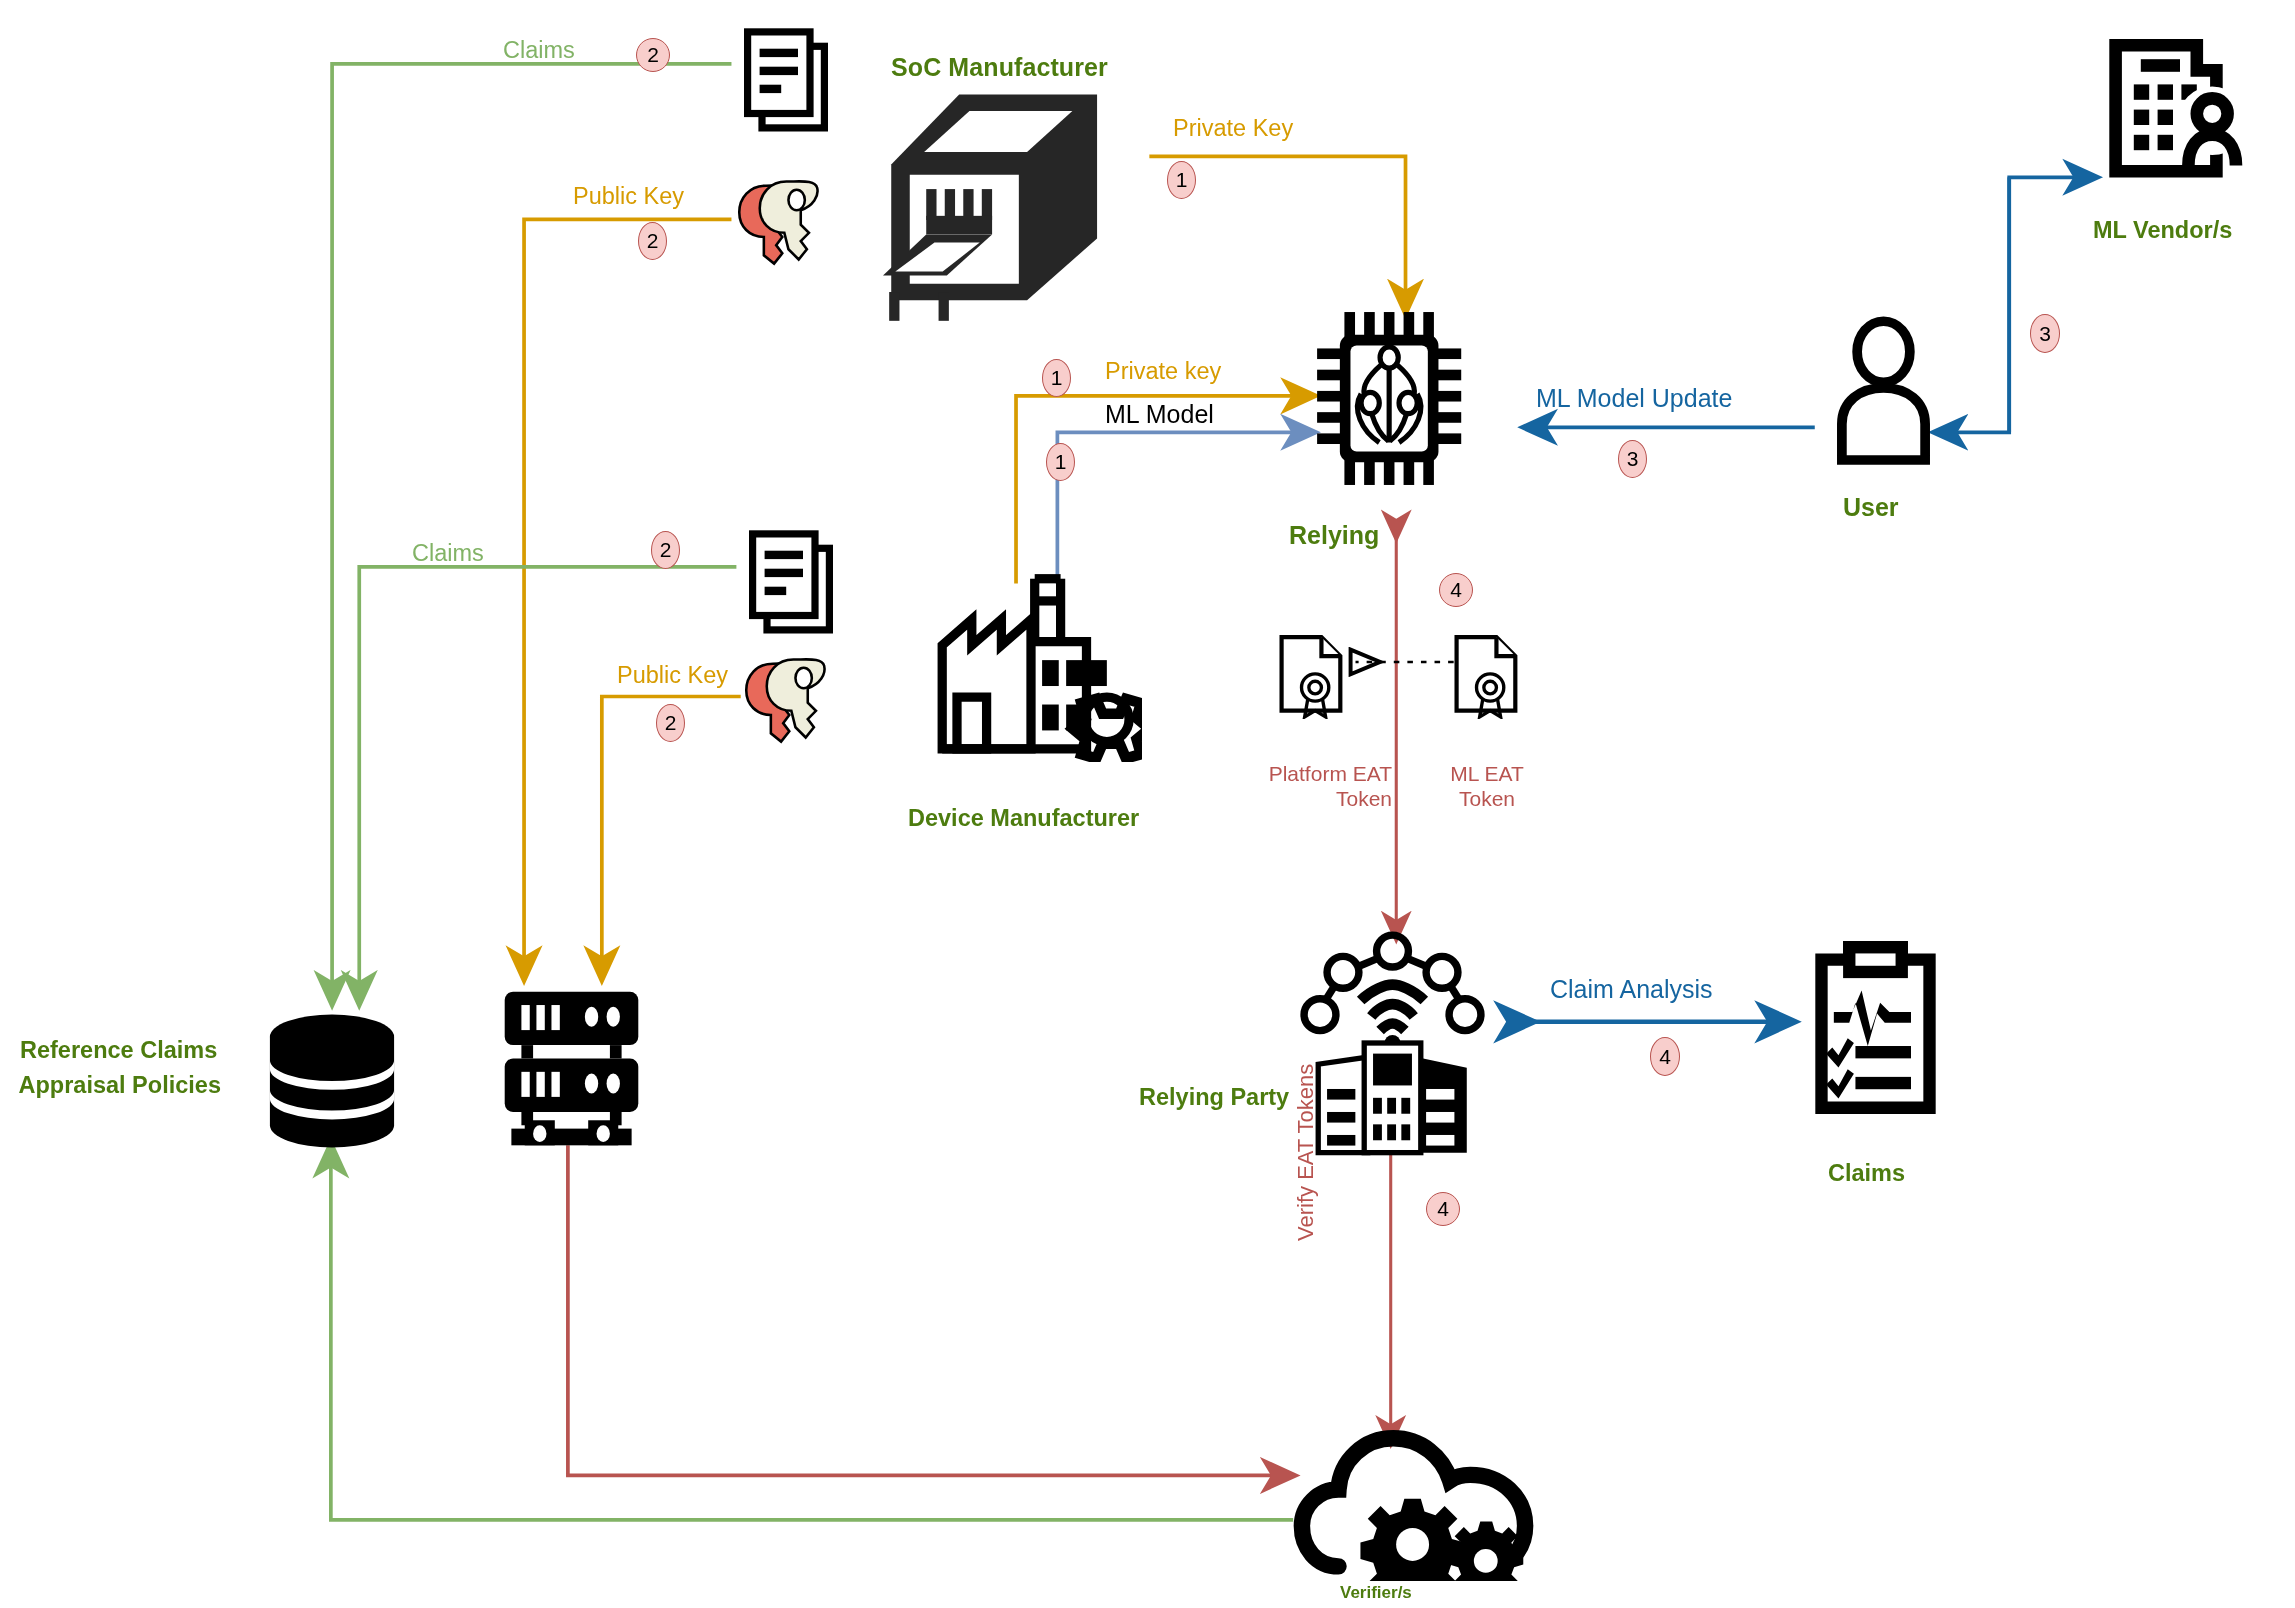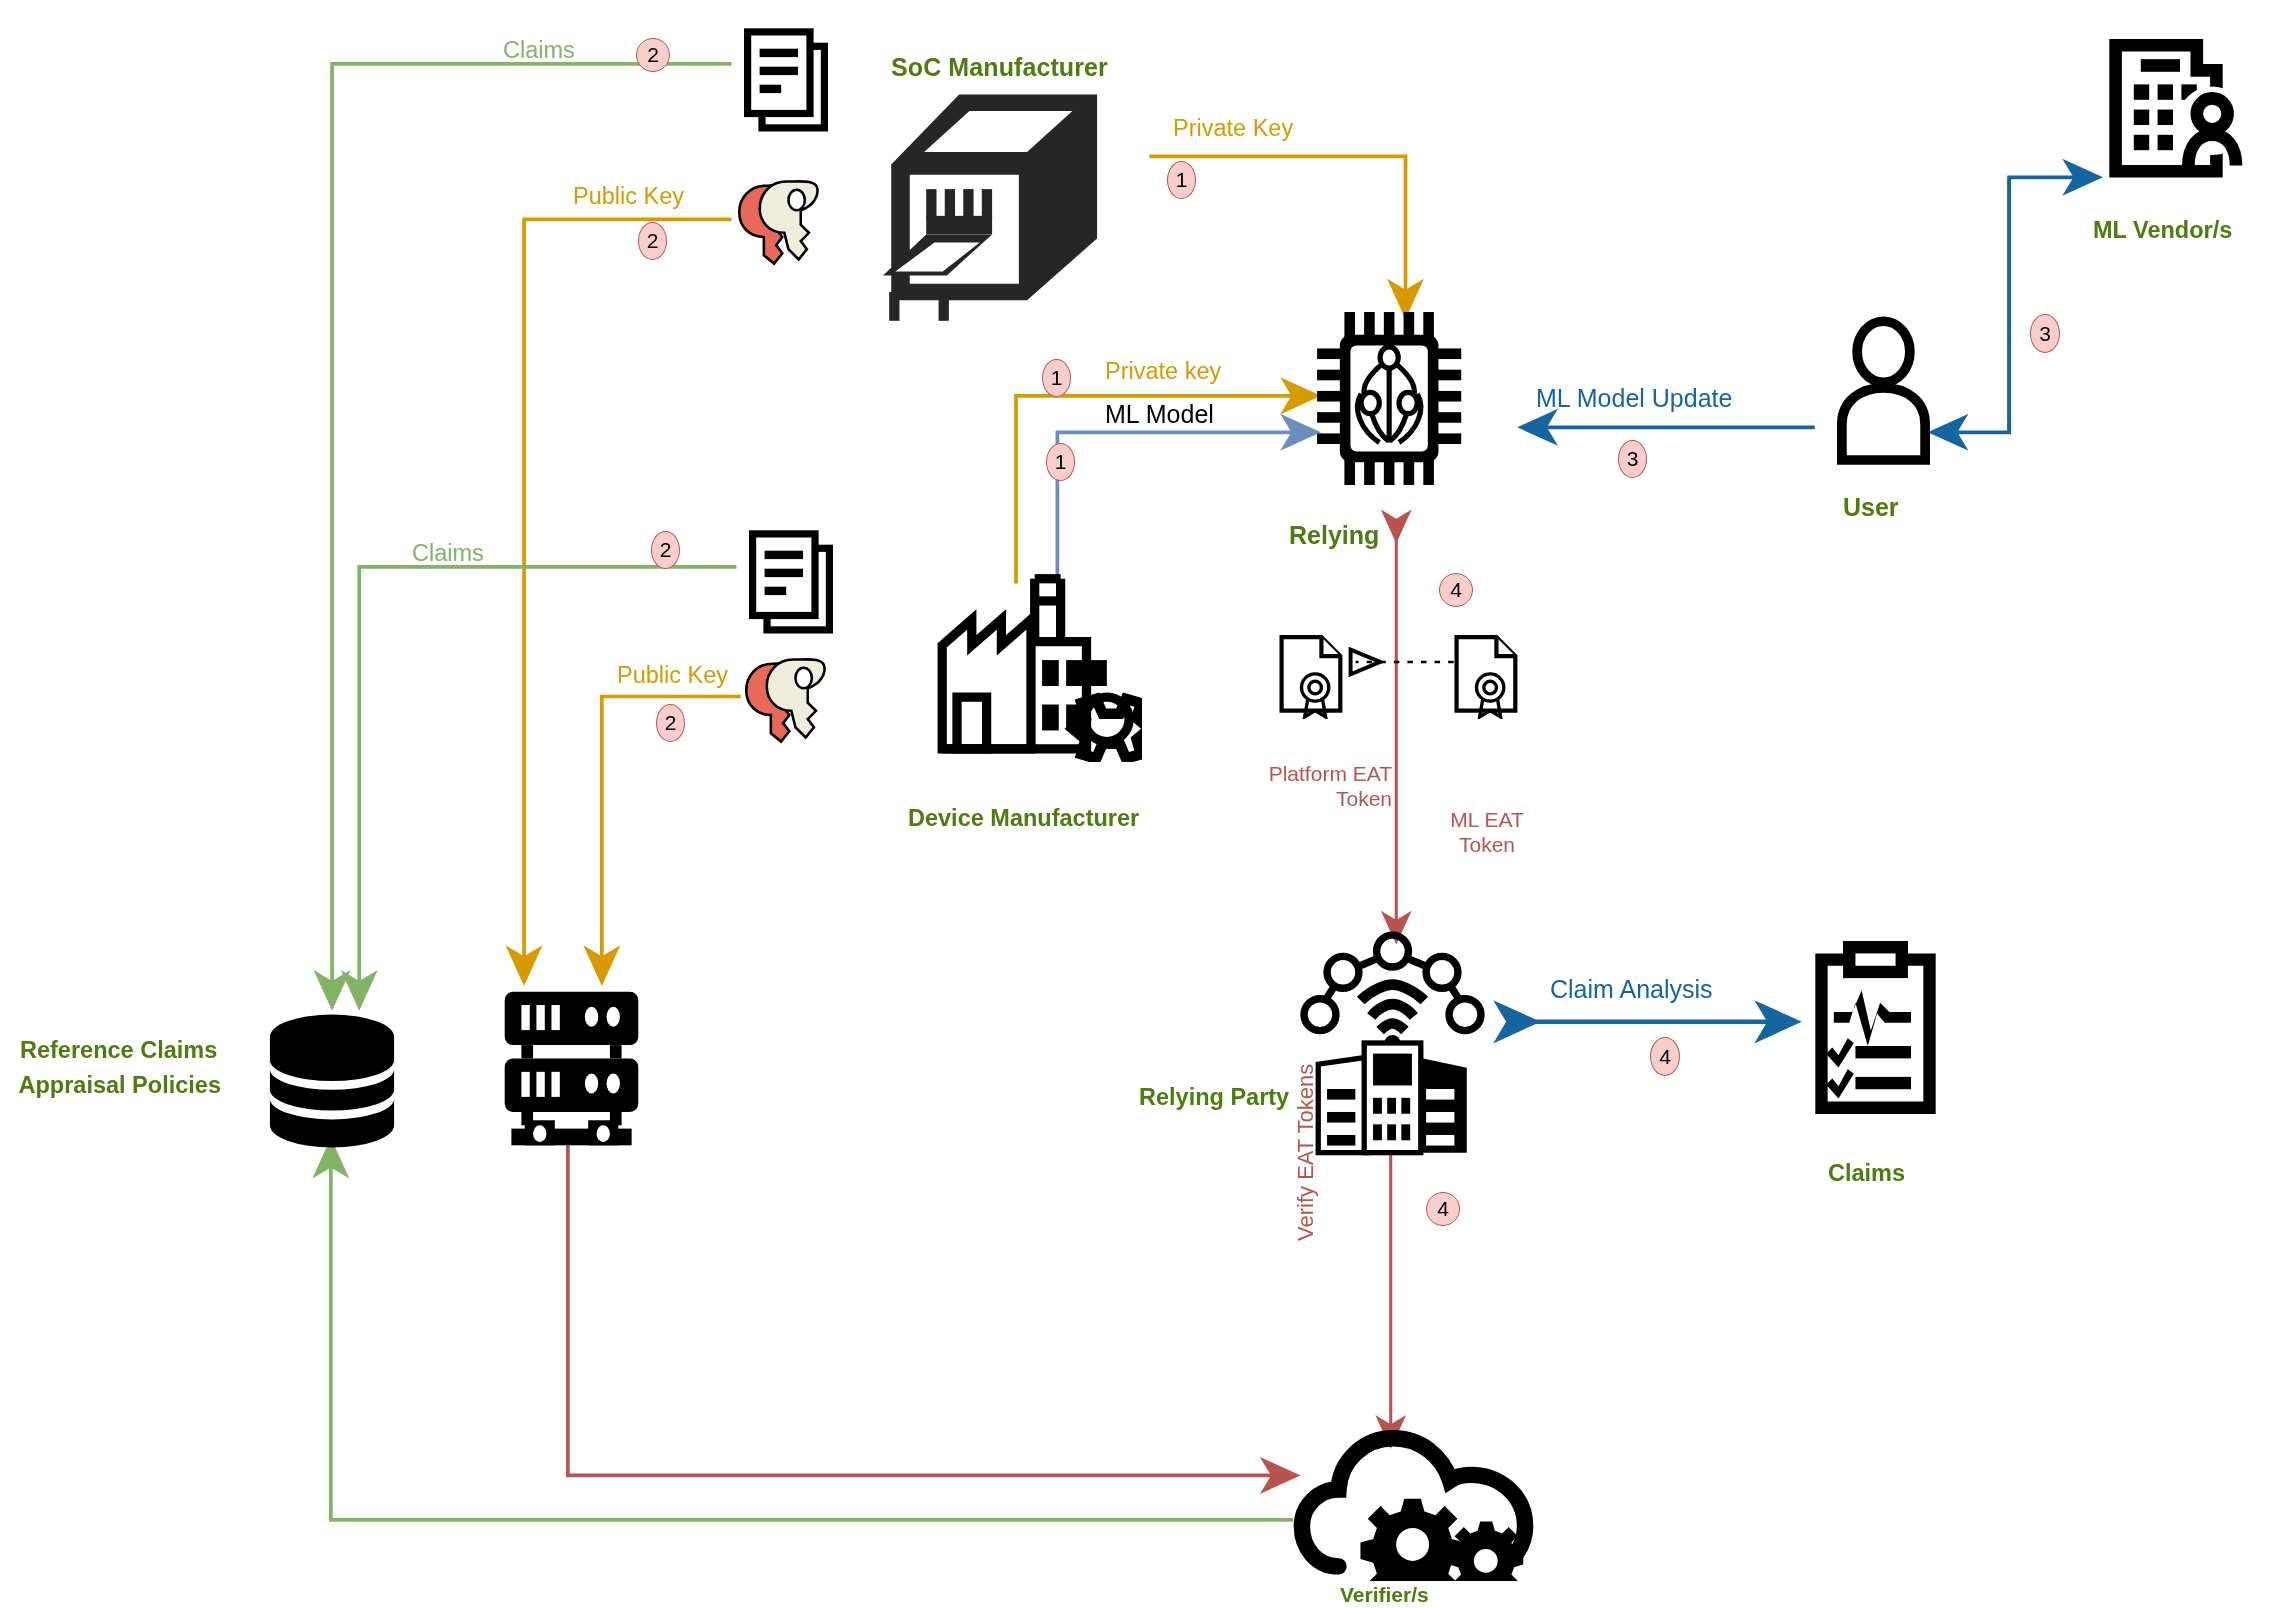--- a/index.html
+++ b/index.html
@@ -344,21 +344,21 @@
   <svg viewBox="0 0 70 82" width="74" height="86">
     <path d="M6,4 L44,4 L62,22 L62,74 L6,74 Z" fill="#fff" stroke="#000" stroke-width="4"></path>
     <path d="M44,4 L44,22 L62,22" fill="#fff" stroke="#000" stroke-width="4"></path>
     <g fill="none" stroke="#000" stroke-width="3.2">
       <circle cx="38" cy="52" r="13"></circle>
       <circle cx="38" cy="52" r="6"></circle>
       <path d="M31,63 L28,80 L38,74 L48,80 L45,63"></path>
     </g>
   </svg>
 </div>
-<div class="tokenlbl" style="left:1410px;top:762px;width:154px;font-size:21px;margin-top:46px;">
+<div class="tokenlbl" style="left:1410px;top:762px;width:154px;font-size:21px;">
   <div>ML EAT</div>
   <div>Token</div>
 </div>
 
 <div class="node" style="left:1297px;top:929px;width:191px;height:228px;">
   <svg viewBox="0 0 108 128" width="191" height="228">
     <g fill="none" stroke="#000" stroke-width="4.2">
       <circle cx="54" cy="12" r="9"></circle>
       <circle cx="26" cy="24" r="9"></circle>
       <circle cx="82" cy="24" r="9"></circle>
@@ -420,21 +420,21 @@
     <g fill="#000">
       <path d="M52,52 l6,-2 l2,-7 l9,0 l2,7 l6,2 l5,-5 l7,7 l-5,5 l2,6 l7,2 l0,9 l-7,2 l-2,6 l5,5 l-7,7 l-5,-5 l-6,2 l-2,7 l-9,0 l-2,-7 l-6,-2 l-5,5 l-7,-7 l5,-5 l-2,-6 l-7,-2 l0,-9 l7,-2 l2,-6 l-5,-5 l7,-7 Z"></path>
     </g>
     <circle cx="64.5" cy="68" r="9" fill="#fff"></circle>
     <g fill="#000">
       <path d="M96,62 l4,-1.5 l1.5,-5 l6.5,0 l1.5,5 l4,1.5 l3.5,-3.5 l5,5 l-3.5,3.5 l1.5,4 l5,1.5 l0,6.5 l-5,1.5 l-1.5,4 l3.5,3.5 l-5,5 l-3.5,-3.5 l-4,1.5 l-1.5,5 l-6.5,0 l-1.5,-5 l-4,-1.5 l-3.5,3.5 l-5,-5 l3.5,-3.5 l-1.5,-4 l-5,-1.5 l0,-6.5 l5,-1.5 l1.5,-4 l-3.5,-3.5 l5,-5 Z"></path>
     </g>
     <circle cx="104.5" cy="77" r="6.5" fill="#fff"></circle>
   </svg>
 </div>
-<div class="lbl" style="left:1340px;top:1562px;font-size:21px;text-align:right;">Verifier/s</div>
+<div class="lbl" style="left:1340px;top:1562px;font-size:17px;text-align:right;">Verifier/s</div>
 
 <div class="edge-lbl" style="left:503px;top:37px;font-size:23.5px;color:#82b366;">Claims</div>
 <div class="badge circ" style="left:636px;top:38px;width:32px;height:32px;font-size:21px;">2</div>
 
 <div class="edge-lbl" style="left:573px;top:183px;font-size:23.5px;color:#d79b00;">Public Key</div>
 <div class="badge ell" style="left:638px;top:222px;width:27px;height:36px;font-size:21px;">2</div>
 
 <div class="edge-lbl" style="left:1173px;top:115px;font-size:23.5px;color:#d79b00;">Private Key</div>
 <div class="badge ell" style="left:1167px;top:161px;width:27px;height:36px;font-size:21px;">1</div>
 

